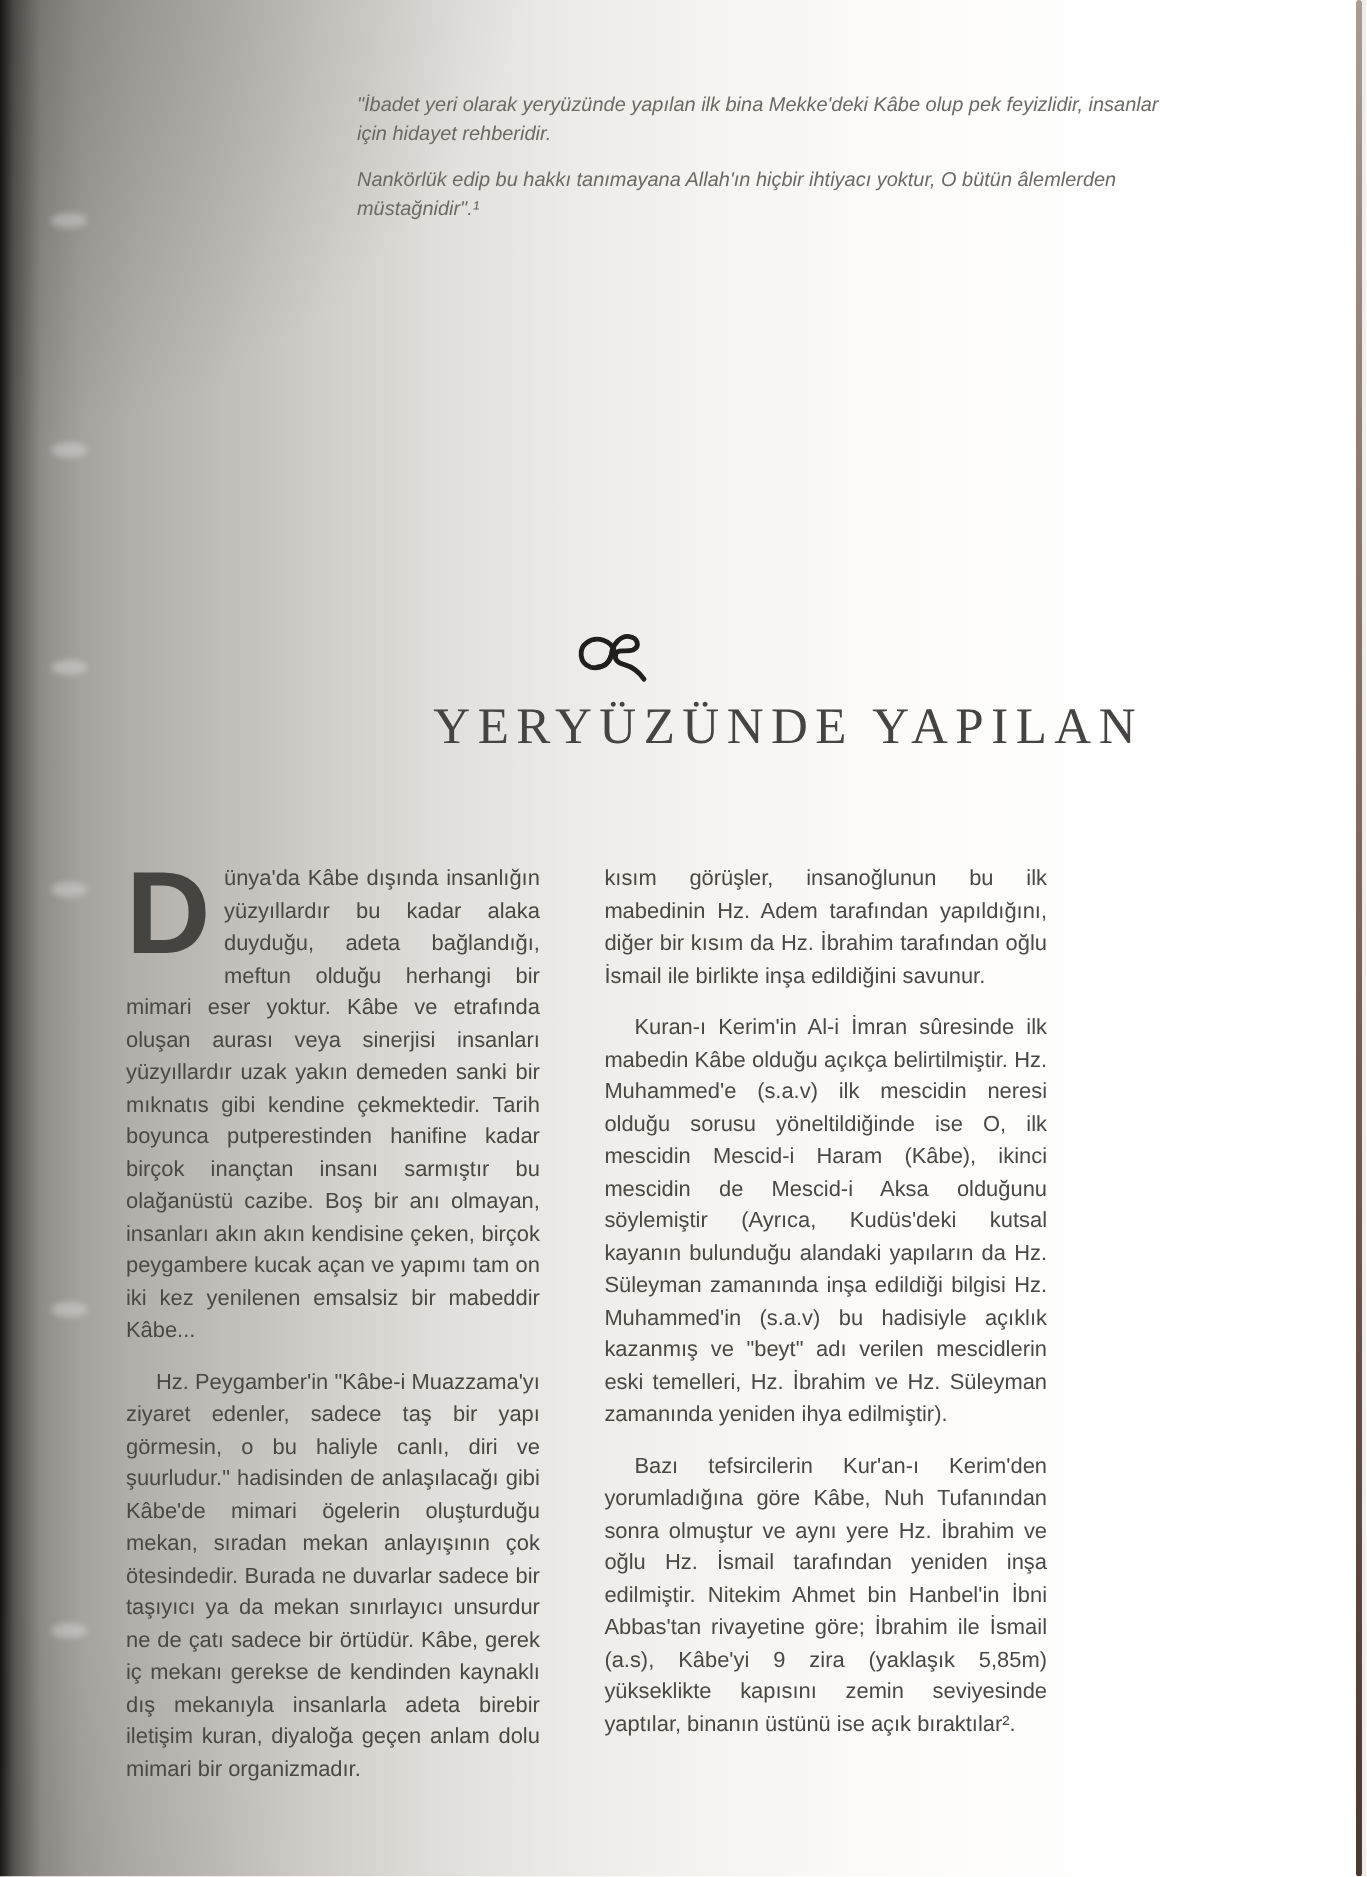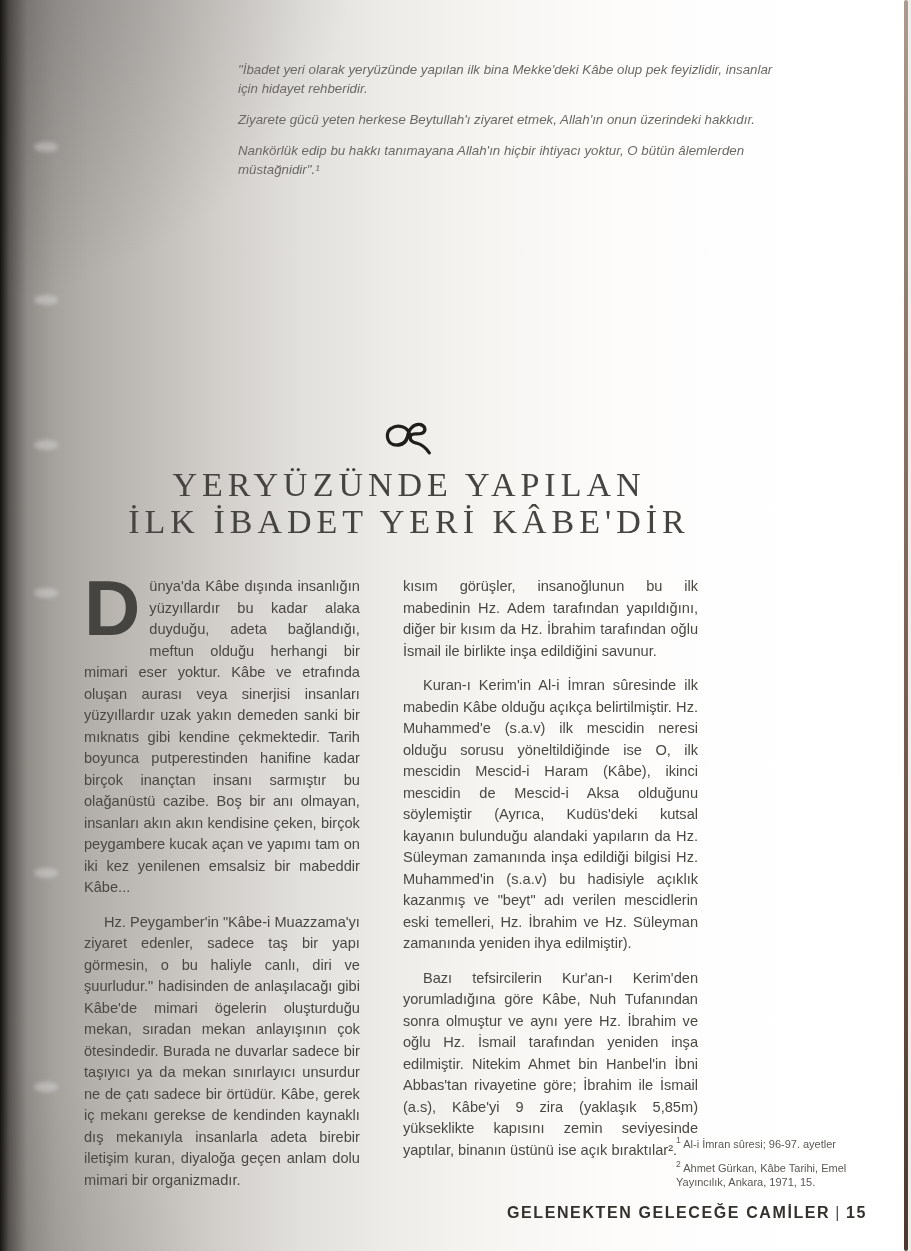--- a/index.html
+++ b/index.html
@@ -28,21 +28,21 @@
   }
 
   
   .epigraph {
     position:absolute; left:238px; top:60px; width:540px;
     font-style:italic; font-size:13.3px; line-height:19px; color:#6b6964;
   }
   .epigraph p + p { margin-top:12px; }
 
   
-  .chapter-header { position:absolute; left:56px; top:420px; width:706px; text-align:center; }
+  .chapter-header { position:absolute; left:56px; top:420px; width:706px; text-align:right; }
   .ornament { display:block; margin:0 auto 8px; }
   .chapter-title {
     font-family:"Liberation Serif", serif; font-weight:400;
     font-size:34px; line-height:37px; letter-spacing:5px; color:#454440;
   }
 
   
   .columns {
     position:absolute; left:84px; top:576px; width:614px; display:flex; gap:18px;
     font-size:14.6px; line-height:21.5px; color:#4a4843; text-align:justify;
@@ -79,48 +79,39 @@
   <div class="notch" style="top:295px"></div>
   <div class="notch" style="top:440px"></div>
   <div class="notch" style="top:588px"></div>
   <div class="notch" style="top:868px"></div>
   <div class="notch" style="top:1082px"></div>
   <div class="edge-line"></div>
   <div class="edge-outer"></div>
 
   <div class="epigraph">
     <p>"İbadet yeri olarak yeryüzünde yapılan ilk bina Mekke'deki Kâbe olup pek feyizlidir, insanlar için hidayet rehberidir.</p>
-    <p>Ziyarete gücü yeten herkese Beytullah'ı ziyaret etmek, Allah'ın onun üzerindeki hakkıdır.</p>
     <p>Nankörlük edip bu hakkı tanımayana Allah'ın hiçbir ihtiyacı yoktur, O bütün âlemlerden müstağnidir".¹</p>
   </div>
 
   <div class="chapter-header">
     <svg class="ornament" width="52" height="38" viewBox="0 0 64 44" fill="none" stroke="#201f1c" stroke-width="4" stroke-linecap="round" stroke-linejoin="round">
       <path d="M33 17 C31 7 18 3 10 9 C3 14 4 26 13 29 C21 31 28 27 30 20"></path>
       <path d="M30 20 C31 10 38 3 45 4 C52 5 54 12 48 15 C42 17 36 14 34 18 C32 23 36 26 41 27 C48 29 53 33 57 39"></path>
       <path d="M30 20 C28 26 24 29 19 29"></path>
     </svg>
     <div class="chapter-title">YERYÜZÜNDE YAPILAN</div>
-    <div class="chapter-title">İLK İBADET YERİ KÂBE'DİR</div>
   </div>
 
   <div class="columns">
     <div class="col-left">
         <p class="body-para"><span class="dropcap">D</span><span>ünya'da Kâbe dışında insanlığın yüzyıllardır bu kadar alaka duyduğu, adeta bağlandığı, meftun olduğu herhangi bir mimari eser yoktur. Kâbe ve etrafında oluşan aurası veya sinerjisi insanları yüzyıllardır uzak yakın demeden sanki bir mıknatıs gibi kendine çekmektedir. Tarih boyunca putperestinden hanifine kadar birçok inançtan insanı sarmıştır bu olağanüstü cazibe. Boş bir anı olmayan, insanları akın akın kendisine çeken, birçok peygambere kucak açan ve yapımı tam on iki kez yenilenen emsalsiz bir mabeddir Kâbe...</span></p>
         <p class="body-para indent"><span>Hz. Peygamber'in </span><span class="em">"Kâbe-i Muazzama'yı ziyaret edenler, sadece taş bir yapı görmesin, o bu haliyle canlı, diri ve şuurludur."</span><span> hadisinden de anlaşılacağı gibi Kâbe'de mimari ögelerin oluşturduğu mekan, sıradan mekan anlayışının çok ötesindedir. Burada ne duvarlar sadece bir taşıyıcı ya da mekan sınırlayıcı unsurdur ne de çatı sadece bir örtüdür. Kâbe, gerek iç mekanı gerekse de kendinden kaynaklı dış mekanıyla insanlarla adeta birebir iletişim kuran, diyaloğa geçen anlam dolu mimari bir organizmadır.</span></p>
       </div>
     <div class="col-right">
         <p class="body-para"><span>kısım görüşler, insanoğlunun bu ilk mabedinin Hz. Adem tarafından yapıldığını, diğer bir kısım da Hz. İbrahim tarafından oğlu İsmail ile birlikte inşa edildiğini savunur.</span></p>
         <p class="body-para indent"><span>Kuran-ı Kerim'in Al-i İmran sûresinde ilk mabedin Kâbe olduğu açıkça belirtilmiştir. Hz. Muhammed'e </span><span class="em">(s.a.v)</span><span> ilk mescidin neresi olduğu sorusu yöneltildiğinde ise O, ilk mescidin Mescid-i Haram (Kâbe), ikinci mescidin de Mescid-i Aksa olduğunu söylemiştir (Ayrıca, Kudüs'deki kutsal kayanın bulunduğu alandaki yapıların da Hz. Süleyman zamanında inşa edildiği bilgisi Hz. Muhammed'in </span><span class="em">(s.a.v)</span><span> bu hadisiyle açıklık kazanmış ve "beyt" adı verilen mescidlerin eski temelleri, Hz. İbrahim ve Hz. Süleyman zamanında yeniden ihya edilmiştir).</span></p>
         <p class="body-para indent"><span>Bazı tefsircilerin Kur'an-ı Kerim'den yorumladığına göre Kâbe, Nuh Tufanından sonra olmuştur ve aynı yere Hz. İbrahim ve oğlu Hz. İsmail tarafından yeniden inşa edilmiştir. Nitekim Ahmet bin Hanbel'in İbni Abbas'tan rivayetine göre; İbrahim ile İsmail (a.s), Kâbe'yi 9 zira (yaklaşık 5,85m) yükseklikte kapısını zemin seviyesinde yaptılar, binanın üstünü ise açık bıraktılar².</span></p>
       </div>
   </div>
 
-  <div class="footnotes">
-    <div class="footnote"><sup>1</sup> <span>Al-i İmran sûresi; 96-97. ayetler</span></div>
-    <div class="footnote"><sup>2</sup> <span>Ahmet Gürkan, Kâbe Tarihi, Emel Yayıncılık, Ankara, 1971, 15.</span></div>
-  </div>
 
-  <div class="footer">
-    <span>GELENEKTEN GELECEĞE CAMİLER</span><span class="sep">|</span><span>15</span>
-  </div>
 
 </div>
 
 </body></html>

